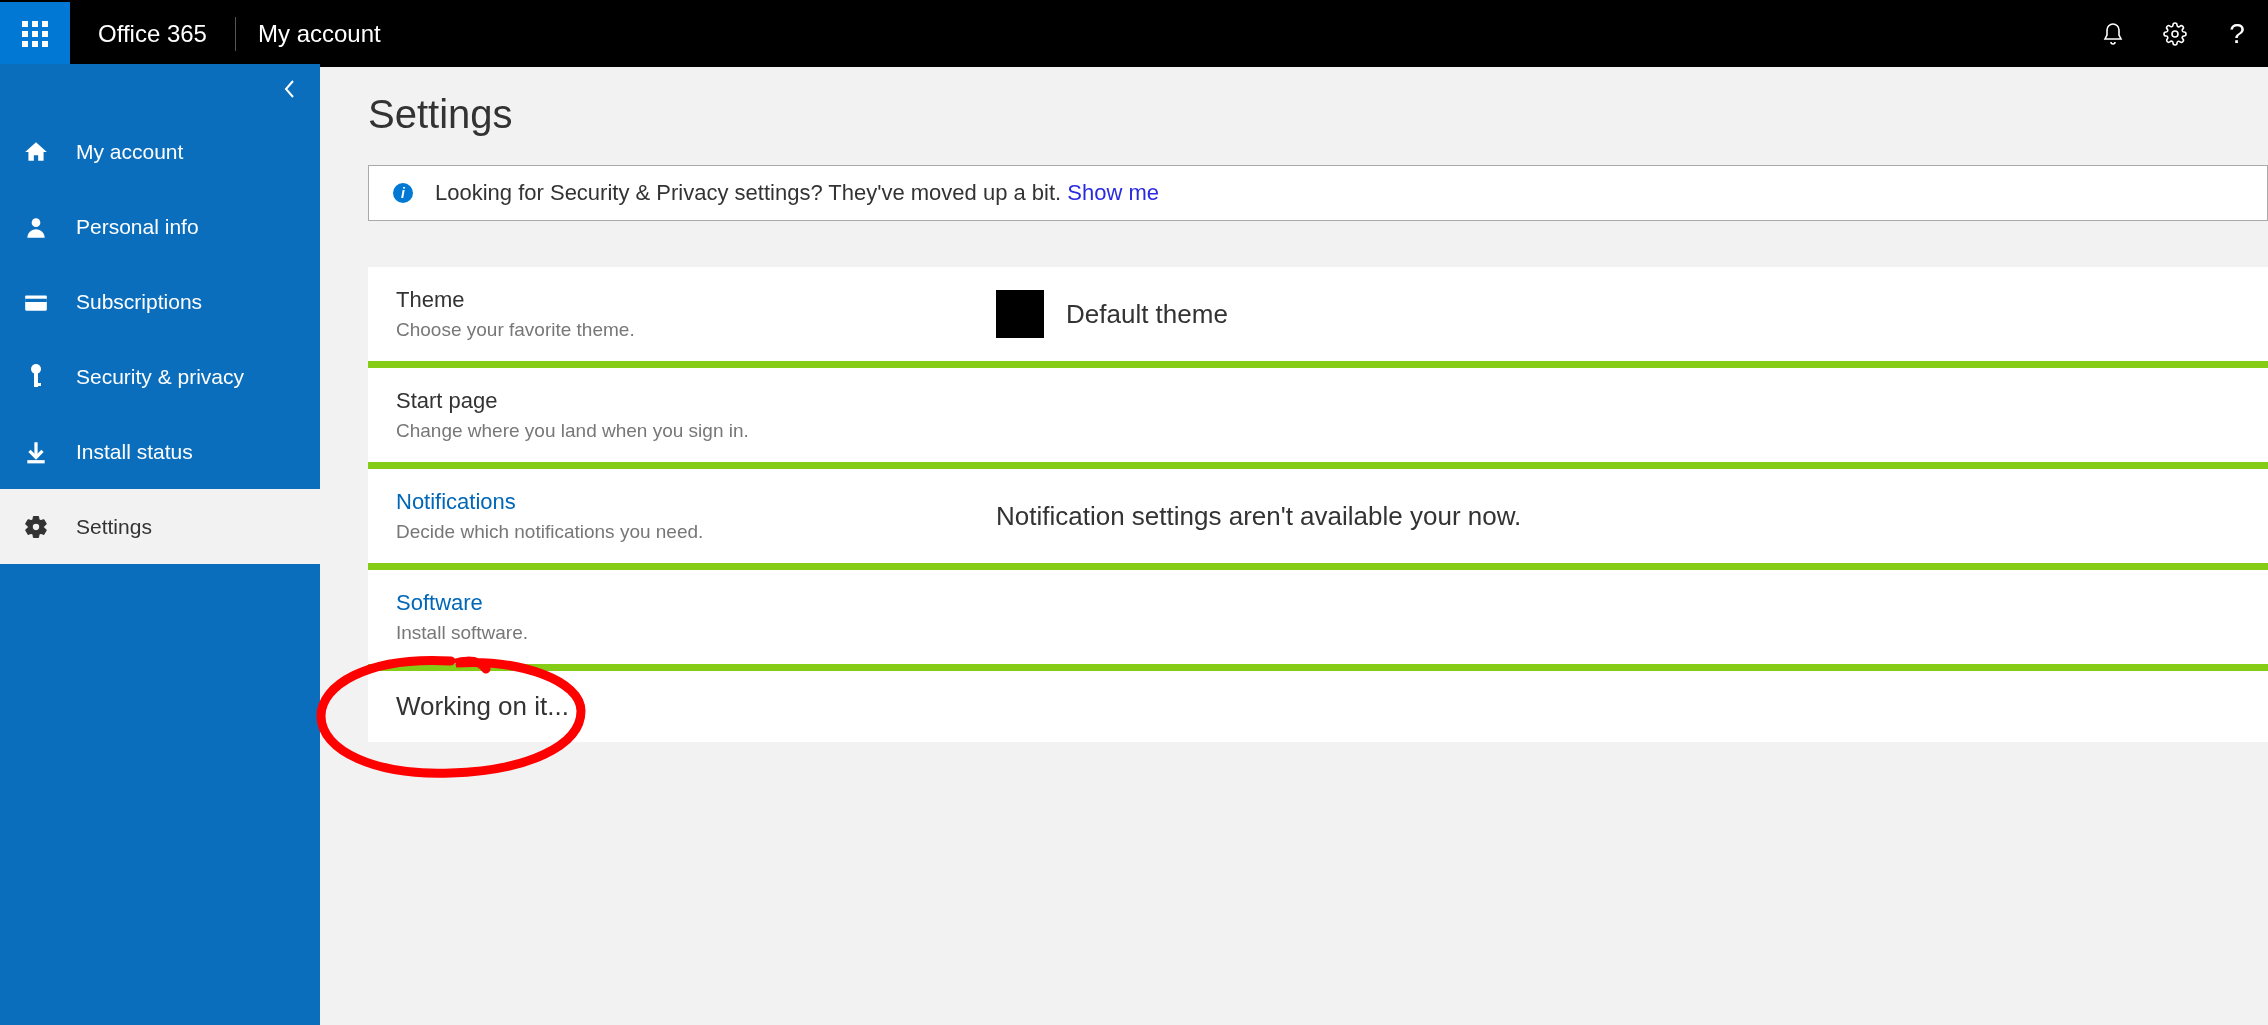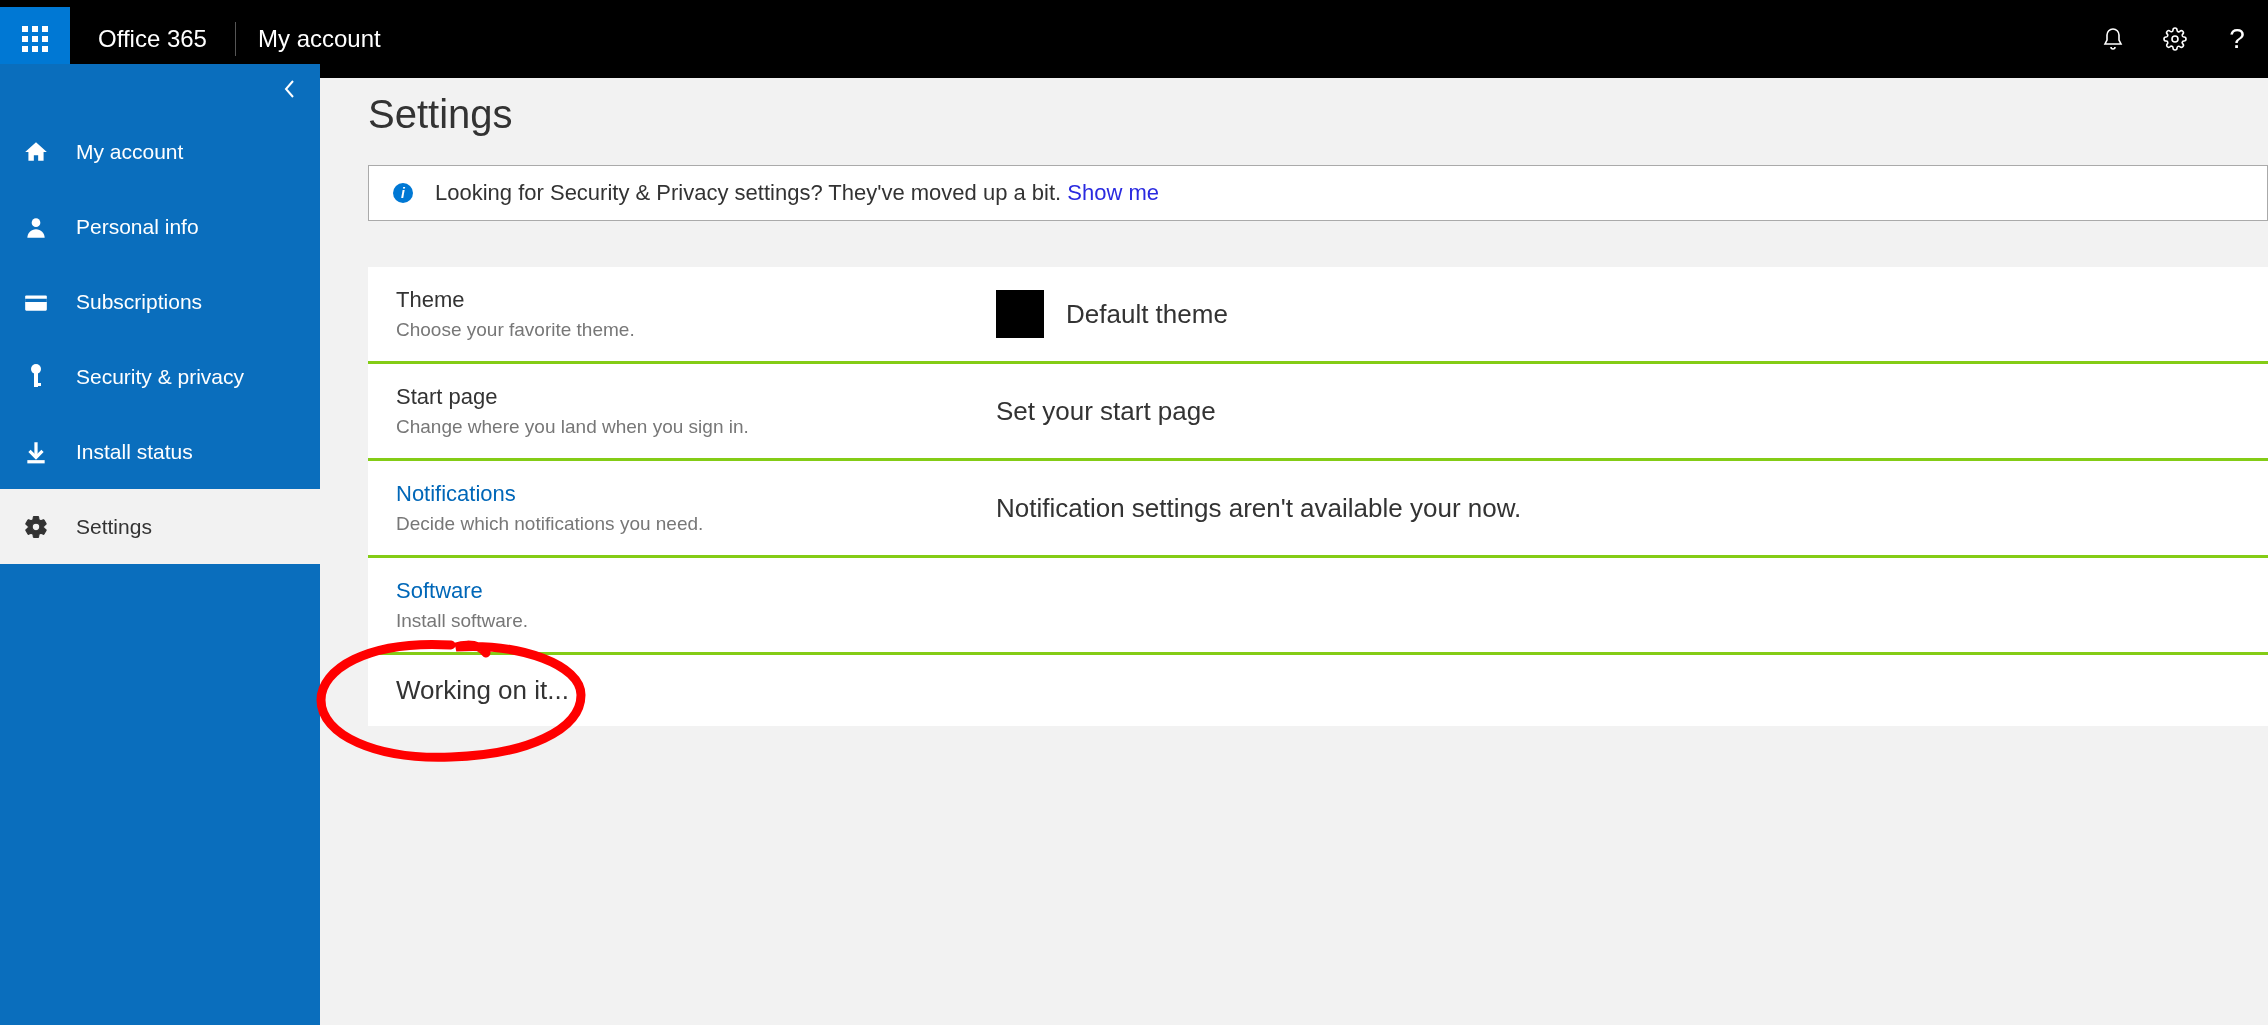--- a/index.html
+++ b/index.html
@@ -1,19 +1,19 @@
 <!DOCTYPE html>
 <html><head>
 <meta charset="utf-8">
 <style>
 * { margin:0; padding:0; box-sizing:border-box; font-family:"Segoe UI", Arial, sans-serif; }
 html, body { width:2268px; height:1025px; background:#f2f2f2; overflow:hidden; }
 
 
-.topbar { height:78px; background:#000; display:flex; align-items:center; color:#fff; }
+.topbar { height:67px; background:#000; display:flex; align-items:center; color:#fff; }
 .waffle { width:70px; height:64px; background:#0078d4; display:flex; align-items:center; justify-content:center; }
 .waffle-grid { width:26px; height:26px; display:grid; grid-template-columns:repeat(3,6px); grid-template-rows:repeat(3,6px); gap:4px; }
 .waffle-grid span { background:#fff; width:6px; height:6px; }
 .brand { font-size:24px; font-weight:400; padding:0 28px; }
 .vbar { width:1px; height:34px; background:#555; }
 .app-title { font-size:24px; font-weight:300; padding:0 22px; }
 .topbar-spacer { flex:1; }
 .top-icon { width:62px; height:64px; display:flex; align-items:center; justify-content:center; color:#fff; font-size:24px; }
 .top-icon svg { stroke:#fff; }
 
@@ -27,21 +27,21 @@
 .sidebar-foot { position:absolute; top:calc(64px + 586px); left:0; width:320px; height:375px; background:#0a6ebd; }
 
 
 .main { position:absolute; left:320px; top:64px; right:0; padding:28px 0 0 48px; }
 .page-title { font-size:40px; font-weight:300; color:#333; margin-bottom:28px; }
 .info-banner { border:1px solid #aaa; background:#fff; padding:14px 24px; display:flex; align-items:center; gap:22px; font-size:22px; color:#333; }
 .info-icon { width:20px; height:20px; border-radius:50%; background:#0078d4; color:#fff; display:flex; align-items:center; justify-content:center; font-size:14px; font-weight:bold; font-style:italic; flex-shrink:0; }
 .show-link { color:#2a2ae0; cursor:pointer; }
 
 .settings-list { margin-top:46px; background:#fff; }
-.row { display:flex; border-bottom:3px solid #84cc16; padding:20px 28px; }
+.row { display:flex; border-bottom:7px solid #84cc16; padding:20px 28px; }
 .row-left { width:600px; }
 .row-title { font-size:22px; font-weight:400; color:#333; margin-bottom:6px; }
 .row-title.link { color:#0067b8; }
 .row-desc { font-size:19px; color:#777; }
 .row-right { flex:1; display:flex; align-items:center; gap:22px; font-size:26px; color:#333; position:relative; }
 .theme-swatch { width:48px; height:48px; background:#000; }
 
 
 .red-circle { position:absolute; left:-90px; top:-40px; width:290px; height:130px; pointer-events:none; }
 .red-circle svg { width:100%; height:100%; }
@@ -175,23 +175,20 @@
         <div class="theme-swatch"></div>
         <span>Default theme</span>
       </div>
     </div>
 
     <div class="row">
       <div class="row-left">
         <div class="row-title">Start page</div>
         <div class="row-desc">Change where you land when you sign in.</div>
       </div>
-      <div class="row-right">
-        <span>Set your start page</span>
-      </div>
     </div>
 
     <div class="row">
       <div class="row-left">
         <div class="row-title link">Notifications</div>
         <div class="row-desc">Decide which notifications you need.</div>
       </div>
       <div class="row-right">
         <span>Notification settings aren't available your now.</span>
       </div>

